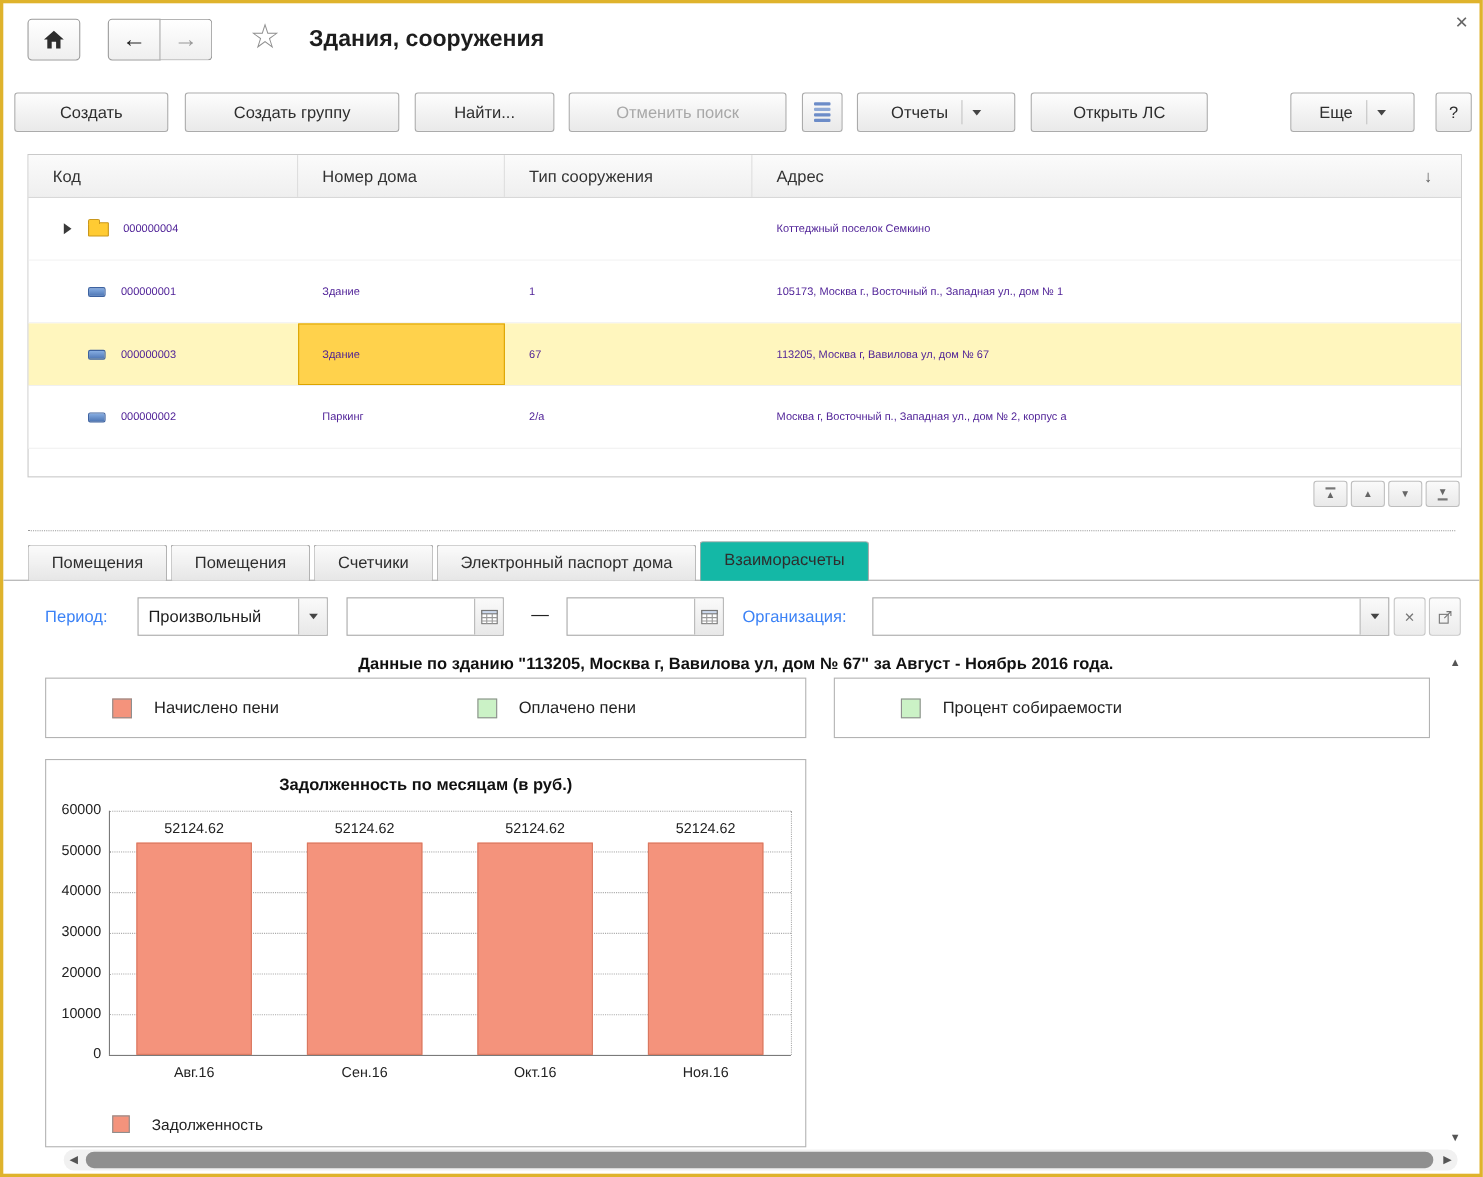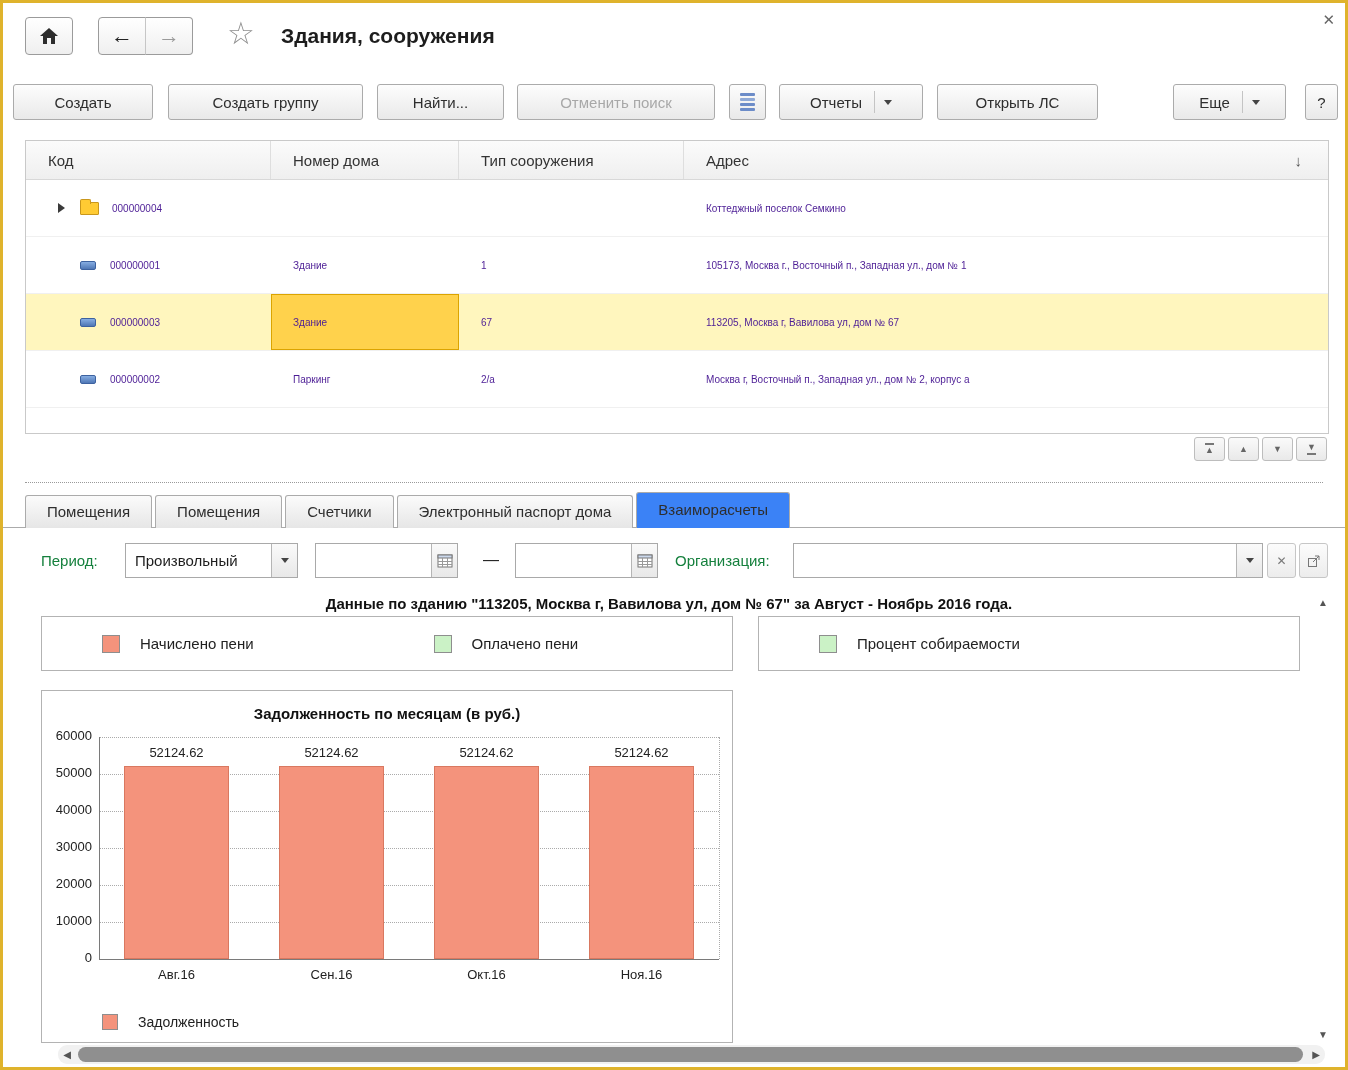--- a/index.html
+++ b/index.html
@@ -55,25 +55,25 @@
   .nb{font-size:9px;color:#666;line-height:1;}
   .nb.topbar{border-top:2px solid #777;padding-top:1px;}
   .nb.botbar{border-bottom:2px solid #777;padding-bottom:1px;}
 
   .splitter{position:absolute;left:22px;right:22px;top:479px;border-top:1px dotted #9A9A9A;}
 
   
   .tabs{position:absolute;left:22px;top:489px;height:36px;display:flex;align-items:flex-end;gap:3px;z-index:3;}
   .tab{height:33px;line-height:31px;padding:0 21px;border:1px solid #ABABAB;border-bottom:none;border-radius:3px 3px 0 0;
     background:linear-gradient(#FBFBFB,#E6E6E6);font-size:15px;color:#2e2e2e;cursor:pointer;white-space:nowrap;}
-  .tab.active{height:36px;line-height:34px;background:#3b82f6;margin-top:34px;}
+  .tab.active{height:36px;line-height:34px;background:#14b8a6;margin-top:34px;}
   .panel-line{position:absolute;left:0;right:0;top:524px;border-top:1px solid #ABABAB;z-index:2;}
 
   
-  .flabel{position:absolute;top:549px;font-size:15px;color:#15803d;}
+  .flabel{position:absolute;top:549px;font-size:15px;color:#3b82f6;}
   .combo{position:absolute;top:540px;height:35px;border:1px solid #A9A9A9;background:#fff;display:flex;overflow:hidden;}
   .combo .val{flex:1;display:flex;align-items:center;padding-left:9px;font-size:15px;color:#1d1d1d;white-space:nowrap;}
   .combo input{flex:1;border:none;outline:none;font-size:19px;padding:0 8px;background:transparent;font-family:Liberation Mono, monospace;min-width:0;margin-top:44px;}
   .dd{width:26px;border-left:1px solid #B5B5B5;background:linear-gradient(#FAFAFA,#E8E8E8);
     display:flex;align-items:center;justify-content:center;cursor:pointer;flex:0 0 26px;}
   .dash{position:absolute;top:548px;font-size:16px;color:#222;}
   .mini{position:absolute;top:540px;width:29px;height:35px;border:1px solid #C6C6C6;border-radius:3px;
     background:linear-gradient(#FCFCFC,#ECECEC);display:flex;align-items:center;justify-content:center;cursor:pointer;color:#777;font-size:12px;}
 
   

